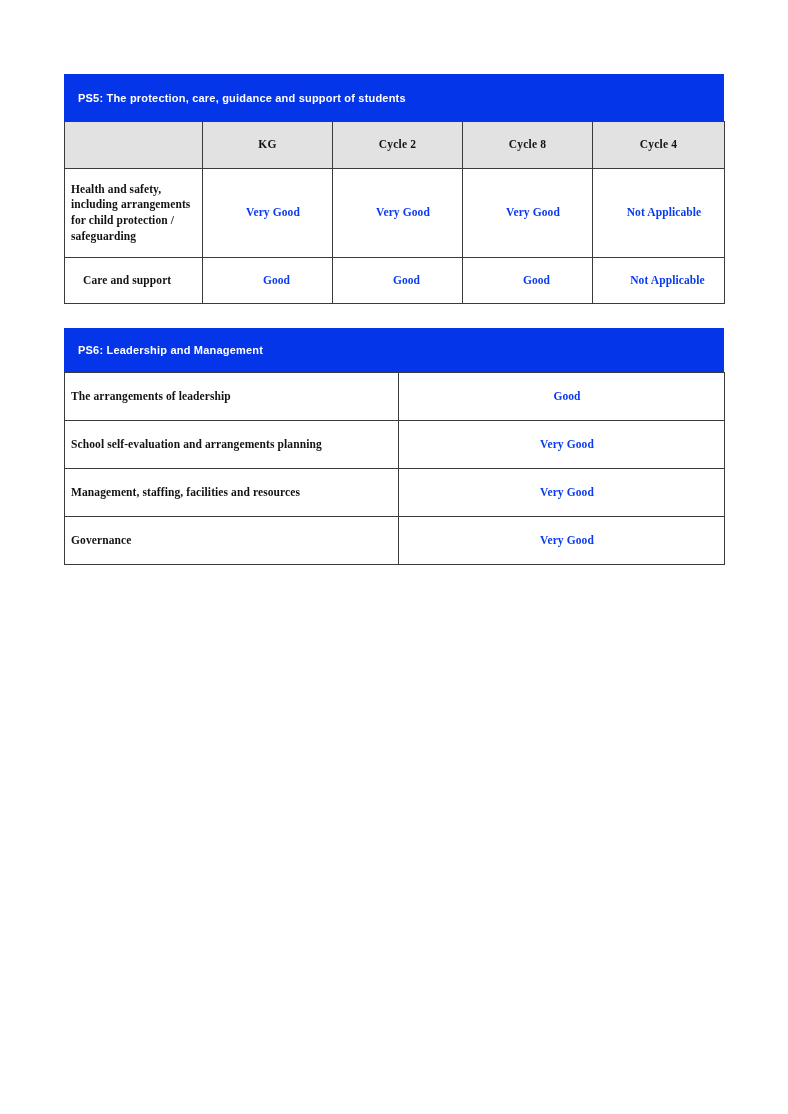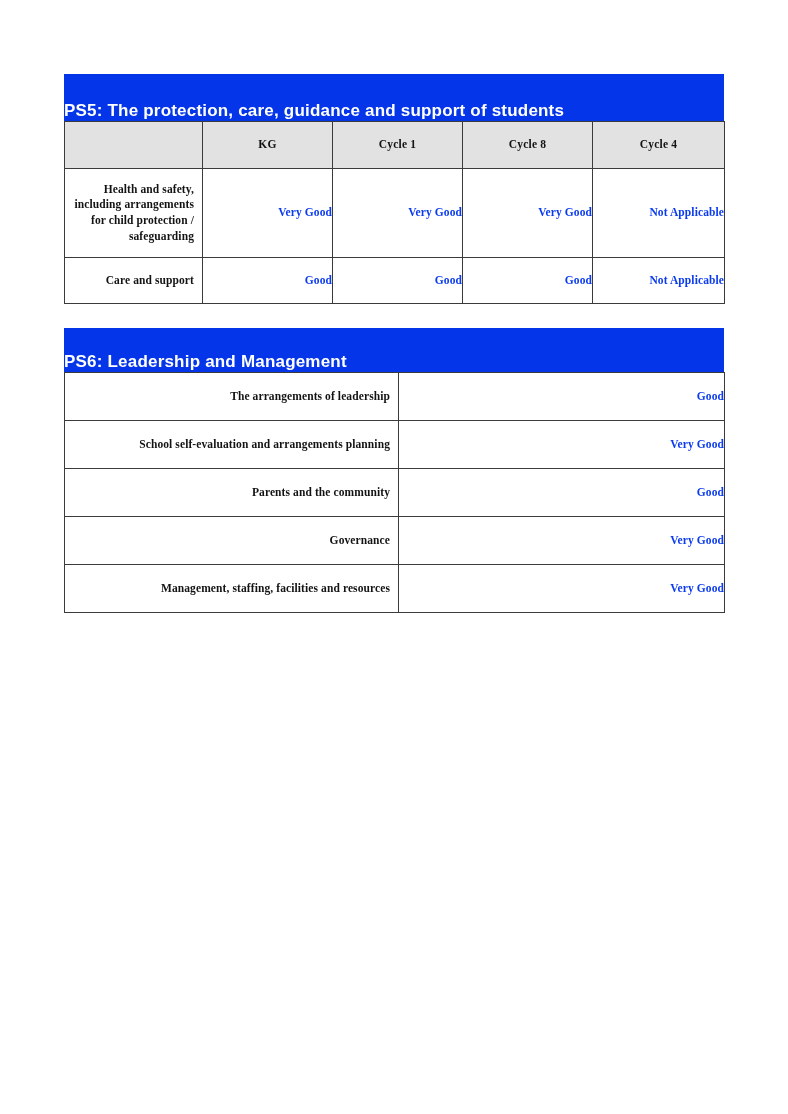--- a/index.html
+++ b/index.html
@@ -16,41 +16,42 @@
   body{
     width:788px;height:1114px;position:relative;overflow:hidden;
     font-family:"Liberation Sans","DejaVu Sans",sans-serif;
   }
   .page{position:absolute;inset:0;background:var(--page-bg);}
   .tbl-wrap{position:absolute;left:64px;width:660px;}
   .tbl-wrap.ps5{top:74px;}
   .tbl-wrap.ps6{top:328px;}
   .band{
     background:var(--header-bg);color:var(--header-text);
-    display:flex;align-items:flex-end;
-    font-weight:bold;font-size:17px;letter-spacing:.2px;
+    display:flex;align-items:center;
+    font-weight:bold;font-size:11px;letter-spacing:.2px;
+    padding-left:14px;
   }
   .ps5 .band{height:47px;}
   .ps6 .band{height:44px;}
   table{border-collapse:collapse;width:660px;table-layout:fixed;}
   td,th{
     border:1.5px solid var(--border);
     vertical-align:middle;
     font-size:11.5px;font-weight:bold;line-height:1.35;font-family:Liberation Serif, serif;
   }
   th.colhead{
     background:var(--subheader-bg);color:var(--label-text);
     height:47px;text-align:center;letter-spacing:.2px;
   }
   td.lbl{
-    color:var(--label-text);text-align:right;
+    color:var(--label-text);text-align:left;
     padding:6px 8px 6px 6px;letter-spacing:.1px;margin-left:28px;
   }
   td.val{
-    color:var(--rating-text);text-align:right;
+    color:var(--rating-text);text-align:center;
     padding-left:11px;letter-spacing:.1px;
   }
   .ps5 tr.r-tall td{height:89px;}
   .ps5 tr.r-short td{height:46px;padding-left:18px;}
   .ps6 tr td{height:48px;}
 </style>
 </head>
 <body>
 
 <div class="page">
@@ -64,21 +65,21 @@
         <col style="width:138px">
           <col style="width:130px">
           <col style="width:130px">
         <col style="width:130px">
           <col style="width:132px">
       </colgroup>
       <tbody>
           <tr>
         <th class="colhead"></th>
         <th class="colhead">KG</th>
-        <th class="colhead">Cycle 1</th>
+        <th class="colhead">Cycle 2</th>
         <th class="colhead">Cycle 8</th>
         <th class="colhead">Cycle 4</th>
       </tr>
       <tr class="r-tall">
         <td class="lbl">Health and safety, including arrangements for child protection / safeguarding</td>
         <td class="val">Very Good</td>
         <td class="val">Very Good</td>
         <td class="val">Very Good</td>
         <td class="val">Not Applicable</td>
       </tr>
@@ -105,28 +106,24 @@
       <tbody>
           <tr>
         <td class="lbl">The arrangements of leadership</td>
         <td class="val">Good</td>
       </tr>
       <tr>
         <td class="lbl">School self-evaluation and arrangements planning</td>
         <td class="val">Very Good</td>
       </tr>
       <tr>
-        <td class="lbl">Parents and the community</td>
-        <td class="val">Good</td>
+        <td class="lbl">Management, staffing, facilities and resources</td>
+        <td class="val">Very Good</td>
       </tr>
       <tr>
         <td class="lbl">Governance</td>
-        <td class="val">Very Good</td>
-      </tr>
-      <tr>
-        <td class="lbl">Management, staffing, facilities and resources</td>
         <td class="val">Very Good</td>
       </tr>
     </tbody>
       </table>
   </div>
 
 </div>
 
 </body></html>

